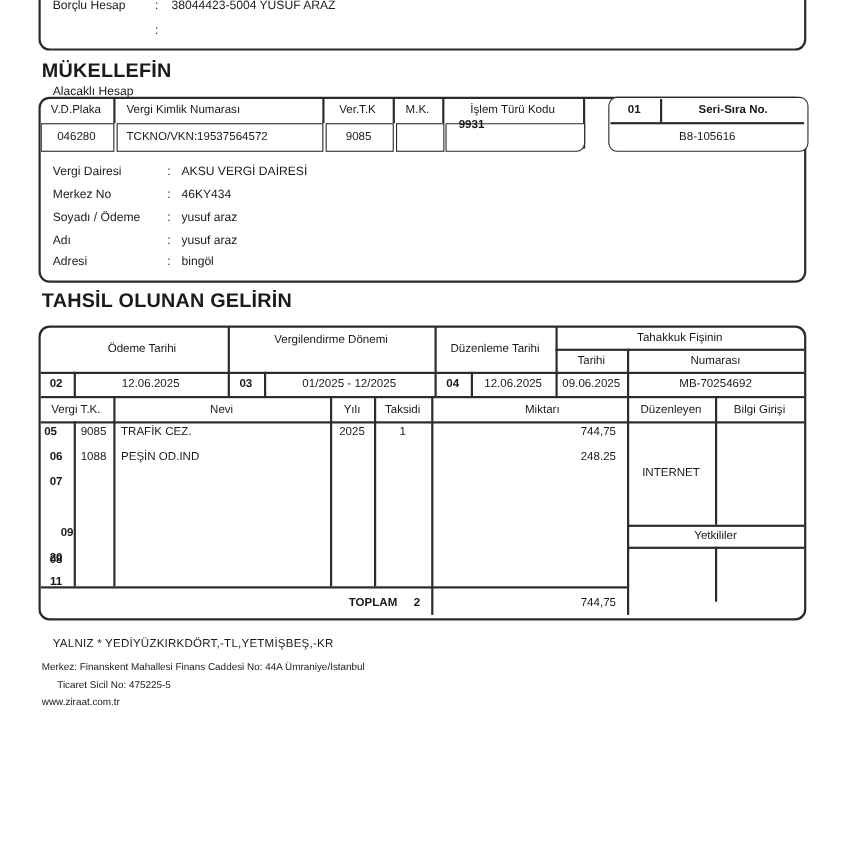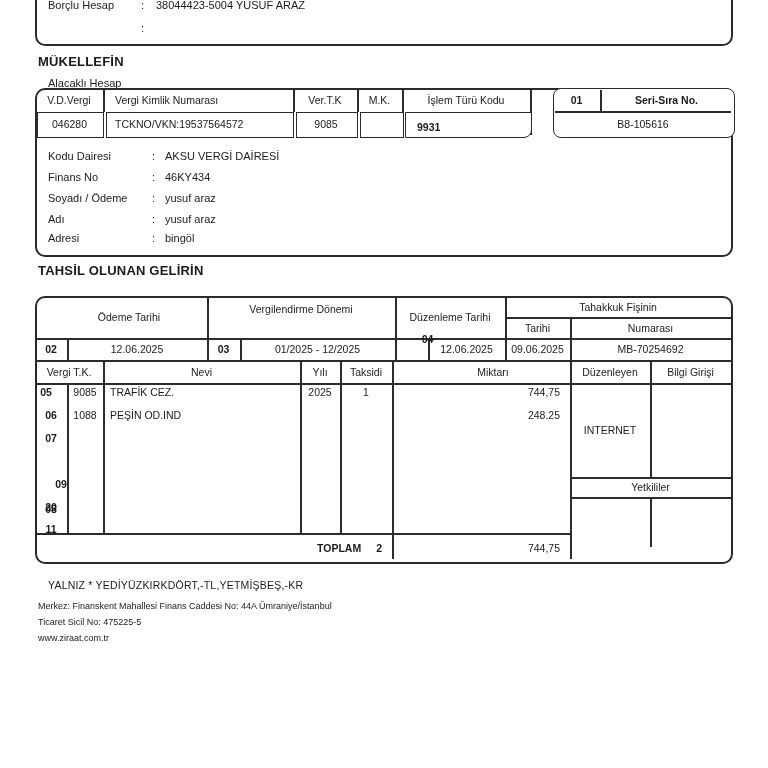--- a/index.html
+++ b/index.html
@@ -10,72 +10,72 @@
   .box { position:absolute; border:2px solid #2a2a2a; border-radius:10px; background:#fff; }
   .ibox { position:absolute; border:1.5px solid #2a2a2a; background:#fff; }
   .vl { position:absolute; width:1.5px; background:#2c2c2c; }
   .hl { position:absolute; height:1.5px; background:#2c2c2c; }
   .c { position:absolute; display:flex; align-items:center; font-size:10.5px; white-space:nowrap; color:#1a1a1a; }
   .cc { justify-content:center; }
   .cr { justify-content:flex-end; }
   .b { font-weight:700; }
   .f11 { font-size:11px; }
   .f9 { font-size:9px; }
-  .heading { position:absolute; font-size:13px; font-weight:700; letter-spacing:0.2px; }
+  .heading { position:absolute; font-size:18px; font-weight:700; letter-spacing:0.2px; }
   .words { letter-spacing:0.2px; }
 </style>
 </head>
 <body>
 
 <div class="page">
 
   <div class="box" style="left:35px; top:-16px; width:694px; height:58px;"></div>
   <div class="c f11" style="left:48px; top:-2px; height:14px;">Borçlu Hesap</div>
   <div class="c f11" style="left:141px; top:-2px; height:14px;">:</div>
   <div class="c f11" style="left:156px; top:-2px; height:14px;">38044423-5004 YUSUF ARAZ</div>
   <div class="c f11" style="left:48px; top:28px; height:14px;margin-top:48px;">Alacaklı Hesap</div>
   <div class="c f11" style="left:141px; top:21px; height:14px;">:</div>
 
   <div class="heading" style="left:38px; top:54px;">MÜKELLEFİN</div>
 
   <div class="box" style="left:35px; top:88px; width:694px; height:165px;"></div>
 
-  <div class="c cc" style="left:35px; top:88px; width:68px; height:24px;">V.D.Vergi</div>
+  <div class="c cc" style="left:35px; top:88px; width:68px; height:24px;">V.D.Plaka</div>
   <div class="vl" style="left:103px; top:89px; height:23px;"></div>
   <div class="c" style="left:115px; top:88px; height:24px;">Vergi Kimlik Numarası</div>
   <div class="vl" style="left:293px; top:89px; height:23px;"></div>
   <div class="c cc" style="left:293px; top:88px; width:64px; height:24px;">Ver.T.K</div>
   <div class="vl" style="left:357px; top:89px; height:23px;"></div>
   <div class="c cc" style="left:357px; top:88px; width:45px; height:24px;">M.K.</div>
   <div class="vl" style="left:402px; top:89px; height:23px;"></div>
   <div class="c cc" style="left:402px; top:88px; width:128px; height:24px;">İşlem Türü Kodu</div>
   <div class="vl" style="left:530px; top:89px; height:46px;"></div>
 
   <div class="ibox" style="left:37px; top:112px; width:65px; height:24px;"></div>
   <div class="c cc" style="left:37px; top:112px; width:65px; height:24px;">046280</div>
   <div class="ibox" style="left:106px; top:112px; width:186px; height:24px;"></div>
   <div class="c" style="left:115px; top:112px; height:24px;">TCKNO/VKN:19537564572</div>
   <div class="ibox" style="left:296px; top:112px; width:60px; height:24px;"></div>
   <div class="c cc" style="left:296px; top:112px; width:60px; height:24px;">9085</div>
   <div class="ibox" style="left:360px; top:112px; width:42px; height:24px;"></div>
   <div class="ibox" style="left:405px; top:112px; width:125px; height:24px; border-bottom-right-radius:8px;"></div>
-  <div class="c b" style="left:417px; top:114px; height:25px;">9931</div>
+  <div class="c b" style="left:417px; top:100px; height:25px;">9931</div>
 
   <div class="ibox" style="left:553px; top:88px; width:180px; height:48px; border-radius:8px;"></div>
   <div class="vl" style="left:600px; top:90px; height:21px;"></div>
   <div class="hl" style="left:555px; top:111px; width:176px;"></div>
   <div class="c cc b" style="left:553px; top:88px; width:47px; height:23px;">01</div>
   <div class="c cc b" style="left:600px; top:88px; width:133px; height:23px;">Seri-Sıra No.</div>
   <div class="c cc" style="left:553px; top:111px; width:180px; height:25px;">B8-105616</div>
 
-  <div class="c f11" style="left:48px; top:149px; height:14px;">Kodu Dairesi</div>
+  <div class="c f11" style="left:48px; top:149px; height:14px;">Vergi Dairesi</div>
   <div class="c f11" style="left:152px; top:149px; height:14px;">:</div>
   <div class="c f11" style="left:165px; top:149px; height:14px;">AKSU VERGİ DAİRESİ</div>
 
-  <div class="c f11" style="left:48px; top:170px; height:14px;">Finans No</div>
+  <div class="c f11" style="left:48px; top:170px; height:14px;">Merkez No</div>
   <div class="c f11" style="left:152px; top:170px; height:14px;">:</div>
   <div class="c f11" style="left:165px; top:170px; height:14px;">46KY434</div>
 
   <div class="c f11" style="left:48px; top:191px; height:14px;">Soyadı / Ödeme</div>
   <div class="c f11" style="left:152px; top:191px; height:14px;">:</div>
   <div class="c f11" style="left:165px; top:191px; height:14px;">yusuf araz</div>
 
   <div class="c f11" style="left:48px; top:212px; height:14px;">Adı</div>
   <div class="c f11" style="left:152px; top:212px; height:14px;">:</div>
   <div class="c f11" style="left:165px; top:212px; height:14px;">yusuf araz</div>
@@ -115,21 +115,21 @@
   <div class="c cc" style="left:207px; top:296px; width:188px; height:26px;border-radius:19px;">Vergilendirme Dönemi</div>
   <div class="c cc" style="left:395px; top:296px; width:110px; height:42px;">Düzenleme Tarihi</div>
   <div class="c cc" style="left:505px; top:296px; width:226px; height:21px;">Tahakkuk Fişinin</div>
   <div class="c cc" style="left:505px; top:317px; width:65px; height:21px;">Tarihi</div>
   <div class="c cc" style="left:570px; top:317px; width:161px; height:21px;">Numarası</div>
 
   <div class="c cc b" style="left:35px; top:338px; width:32px; height:22px;">02</div>
   <div class="c cc" style="left:67px; top:338px; width:140px; height:22px;">12.06.2025</div>
   <div class="c cc b" style="left:207px; top:338px; width:33px; height:22px;">03</div>
   <div class="c cc" style="left:240px; top:338px; width:155px; height:22px;">01/2025 - 12/2025</div>
-  <div class="c cc b" style="left:395px; top:328px; width:33px; height:22px;margin-left:16px;">04</div>
+  <div class="c cc b" style="left:395px; top:338px; width:33px; height:22px;">04</div>
   <div class="c cc" style="left:428px; top:338px; width:77px; height:22px;">12.06.2025</div>
   <div class="c cc" style="left:505px; top:338px; width:65px; height:22px;">09.06.2025</div>
   <div class="c cc" style="left:570px; top:338px; width:161px; height:22px;">MB-70254692</div>
 
   <div class="c cc" style="left:35px; top:360px; width:68px; height:23px;">Vergi T.K.</div>
   <div class="c cc" style="left:103px; top:360px; width:197px; height:23px;">Nevi</div>
   <div class="c cc" style="left:300px; top:360px; width:40px; height:23px;">Yılı</div>
   <div class="c cc" style="left:340px; top:360px; width:52px; height:23px;">Taksidi</div>
   <div class="c cc" style="left:392px; top:360px; width:202px; height:23px;">Miktarı</div>
   <div class="c cc" style="left:570px; top:360px; width:80px; height:23px;">Düzenleyen</div>
@@ -157,16 +157,16 @@
   <div class="c cc" style="left:570px; top:480px; width:161px; height:14px;">Yetkililer</div>
 
   <div class="c cr" style="left:35px; top:540px; width:347px; height:16px;">
     <span class="b">TOPLAM</span>
     <span class="b" style="margin-left:15px;">2</span>
   </div>
   <div class="c cr" style="left:392px; top:540px; width:168px; height:16px;">744,75</div>
 
   <div class="c words" style="left:48px; top:578px; height:14px; font-size:10.5px;">YALNIZ * YEDİYÜZKIRKDÖRT,-TL,YETMİŞBEŞ,-KR</div>
   <div class="c f9" style="left:38px; top:600px; height:12px;">Merkez: Finanskent Mahallesi Finans Caddesi No: 44A Ümraniye/İstanbul</div>
-  <div class="c f9" style="left:38px; top:616px; height:12px;">Ticaret Sicil No: 475225-5</div>
+  <div class="c f9" style="left:52px; top:616px; height:12px;">Ticaret Sicil No: 475225-5</div>
   <div class="c f9" style="left:38px; top:632px; height:12px;">www.ziraat.com.tr</div>
 
 </div>
 
 </body></html>

